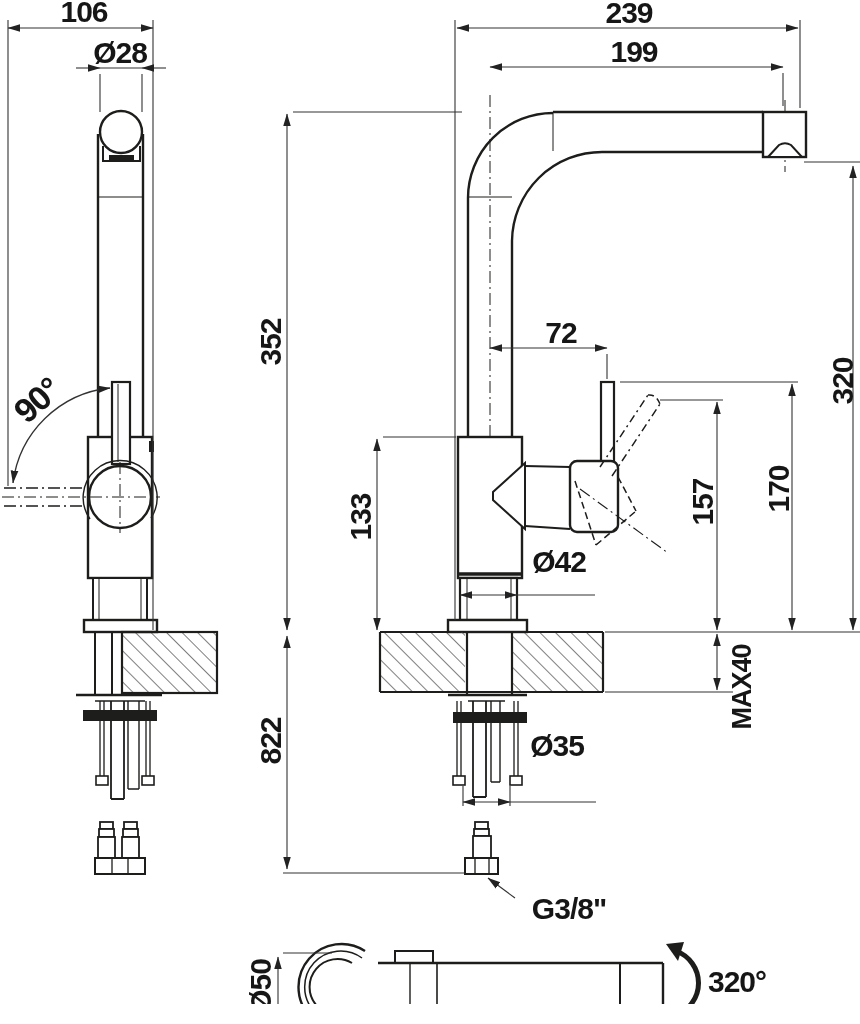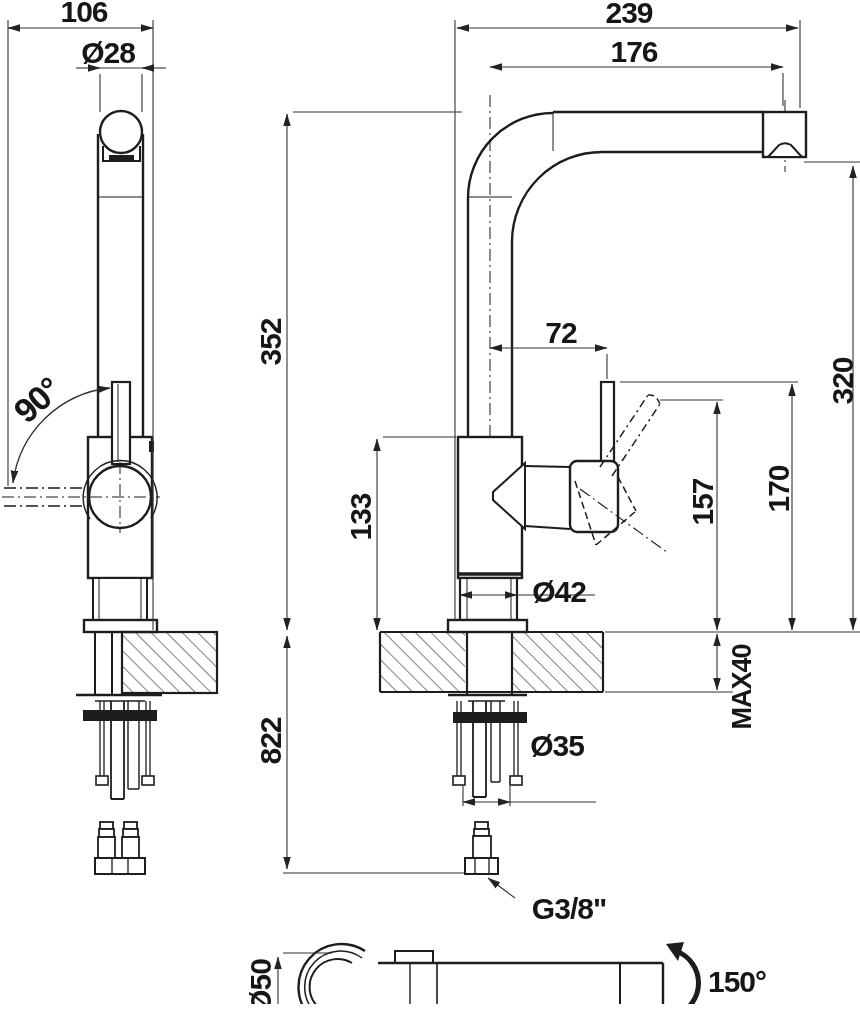--- a/index.html
+++ b/index.html
@@ -229,33 +229,33 @@
     <path d="M463,786 V806 M510,786 V806"></path>
 
     <path d="M515,898 L488,878" marker-end="url(#ar)"></path>
 
     <path d="M278,957 V1016" marker-start="url(#ar)" marker-end="url(#ar)"></path>
     <path d="M283,953 H332 M283,1020 H332"></path>
   </g>
 </svg>
 
 <div class="lbl" style="left:84px;top:12px">106</div>
-<div class="lbl" style="left:108px;top:53px">Ø28</div>
+<div class="lbl" style="left:120px;top:53px">Ø28</div>
 <div class="lbl r42" style="left:37px;top:400px">90°</div>
 
 <div class="lbl" style="left:629px;top:13px">239</div>
-<div class="lbl" style="left:634px;top:52px">176</div>
+<div class="lbl" style="left:634px;top:52px">199</div>
 <div class="lbl r90" style="left:271px;top:342px">352</div>
 <div class="lbl" style="left:561px;top:333px">72</div>
 <div class="lbl r90" style="left:843px;top:381px">320</div>
 <div class="lbl r90" style="left:779px;top:489px">170</div>
 <div class="lbl r90" style="left:703px;top:502px">157</div>
 <div class="lbl r90" style="left:361px;top:517px">133</div>
-<div class="lbl" style="left:559px;top:592px">Ø42</div>
+<div class="lbl" style="left:559px;top:562px">Ø42</div>
 <div class="lbl r90 sm" style="left:742px;top:687px">MAX40</div>
 <div class="lbl r90" style="left:271px;top:741px">822</div>
 <div class="lbl" style="left:557px;top:746px">Ø35</div>
 <div class="lbl" style="left:569px;top:909px">G3/8"</div>
 
 <div class="lbl r90" style="left:261px;top:986px">Ø50</div>
-<div class="lbl" style="left:737px;top:982px">150°</div>
+<div class="lbl" style="left:737px;top:982px">320°</div>
 
 </div>
 
 </body></html>

